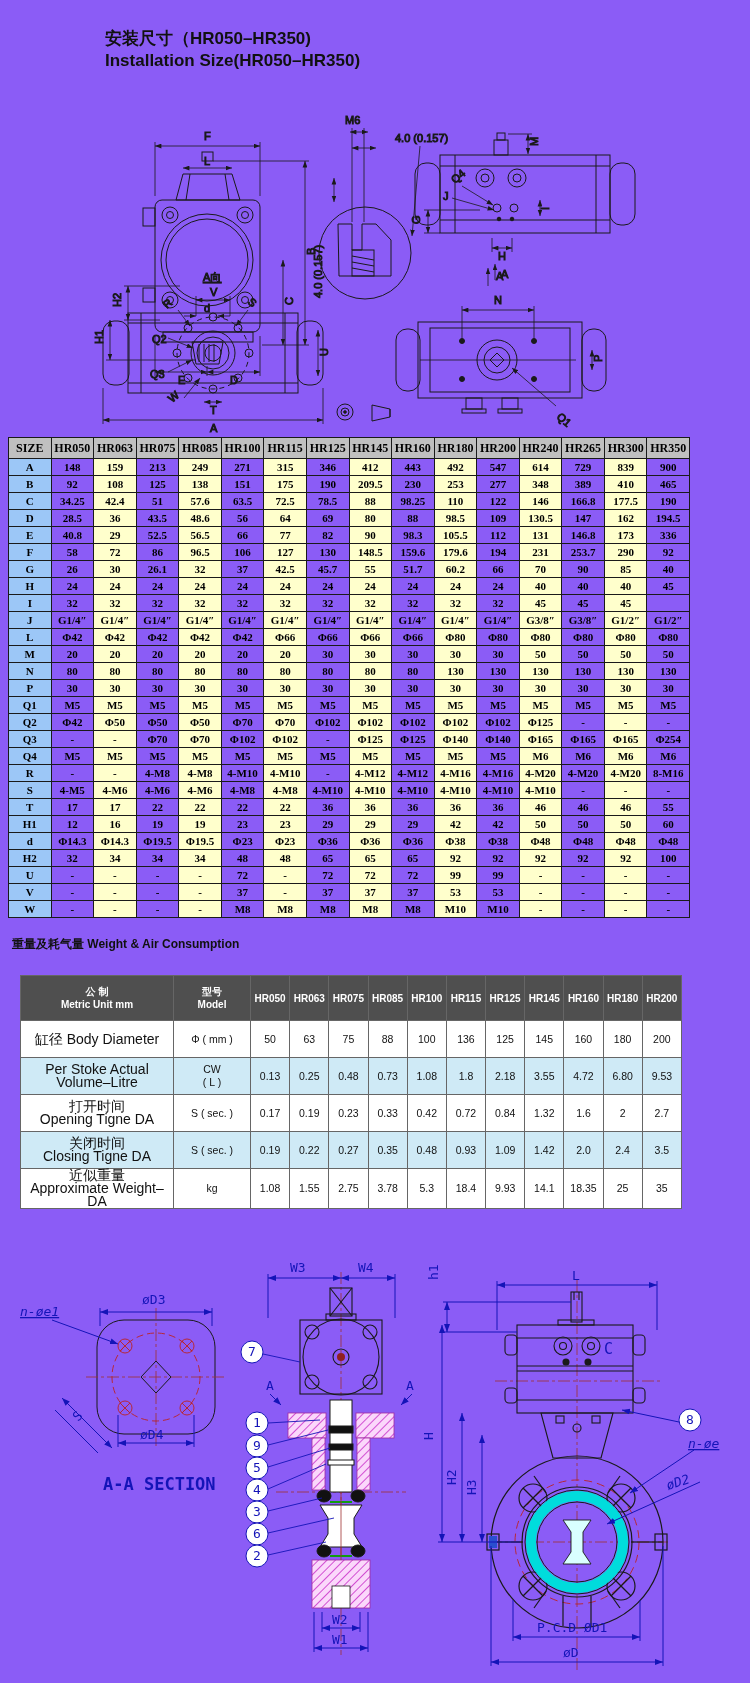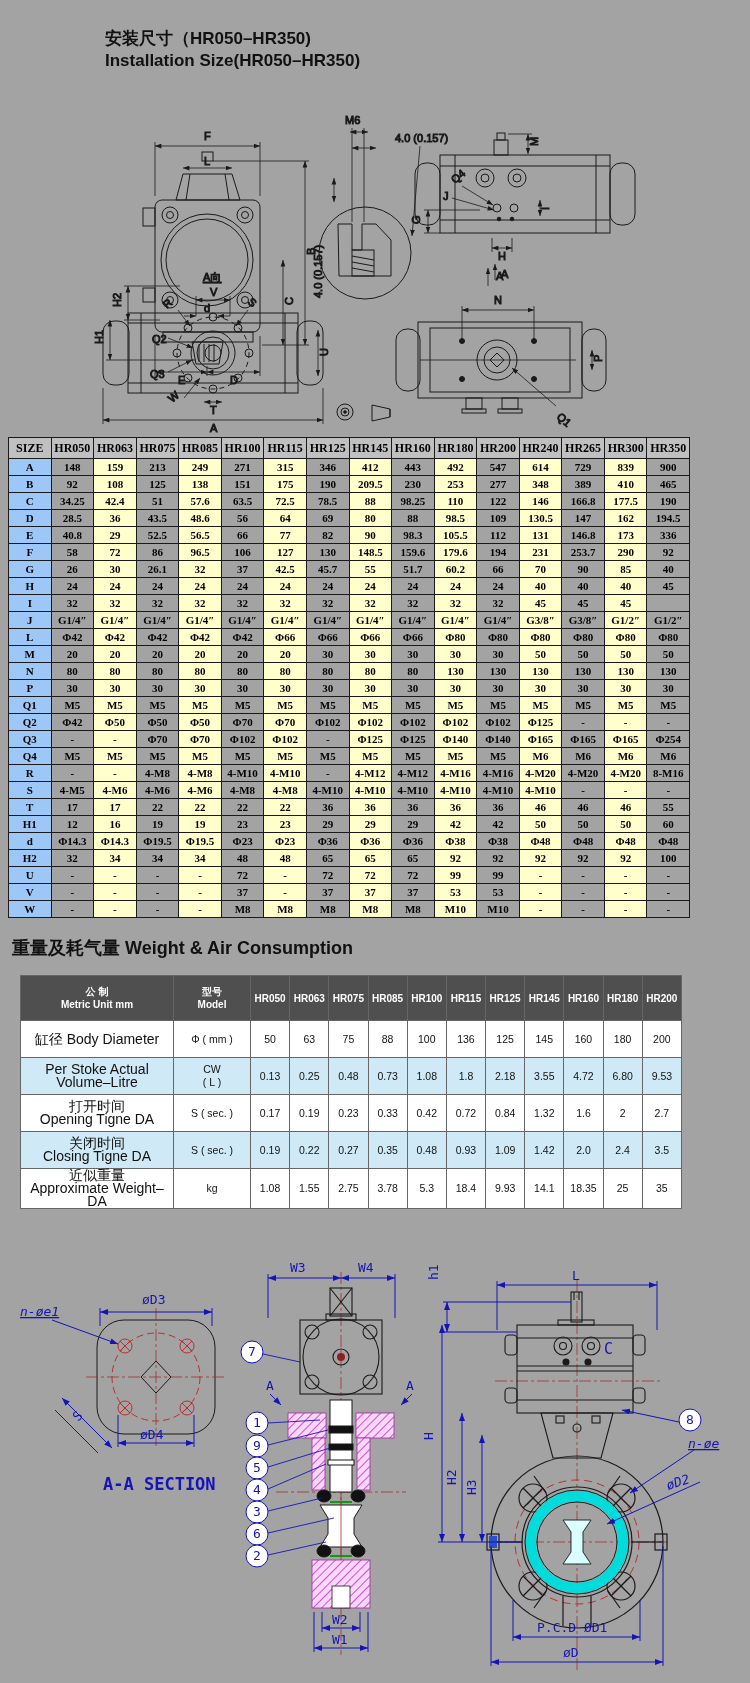--- a/index.html
+++ b/index.html
@@ -1,19 +1,19 @@
 <!DOCTYPE html>
 <html><head>
 <meta charset="utf-8">
 <style>
   html,body{margin:0;padding:0;background:#ffffff;}
-  #page{position:relative;width:750px;height:1683px;background:#a3a3a3;font-family:"Liberation Sans",sans-serif;overflow:hidden;}
+  #page{position:relative;width:750px;height:1683px;background:#8b5cf6;font-family:"Liberation Sans",sans-serif;overflow:hidden;}
   
   #title{position:absolute;left:105px;top:28px;font-size:17px;font-weight:bold;color:#111;line-height:22px;}
-  #sec2-title{position:absolute;left:12px;top:936px;font-size:18px;font-weight:bold;color:#111;}
+  #sec2-title{position:absolute;left:12px;top:936px;font-size:12px;font-weight:bold;color:#111;}
   
   #dim-table{position:absolute;left:8px;top:437px;width:682px;border-collapse:collapse;table-layout:fixed;
              font-family:"Liberation Serif",serif;font-size:11px;font-weight:bold;color:#000;}
   #dim-table th,#dim-table td{border:1px solid #1a1a1a;text-align:center;padding:0;height:16px;line-height:16px;overflow:hidden;white-space:nowrap;}
   #dim-table thead th{background:#c0c0c0;font-size:12px;height:20px;}
   #dim-table th.rl{background:#9cc7f7;width:44px;}
   #dim-table td.y{background:#ffffcc;}
   
   #wt-table{position:absolute;left:20px;top:975px;width:662px;border-collapse:collapse;table-layout:fixed;
             font-size:10.5px;color:#111;border-radius:17px;}

